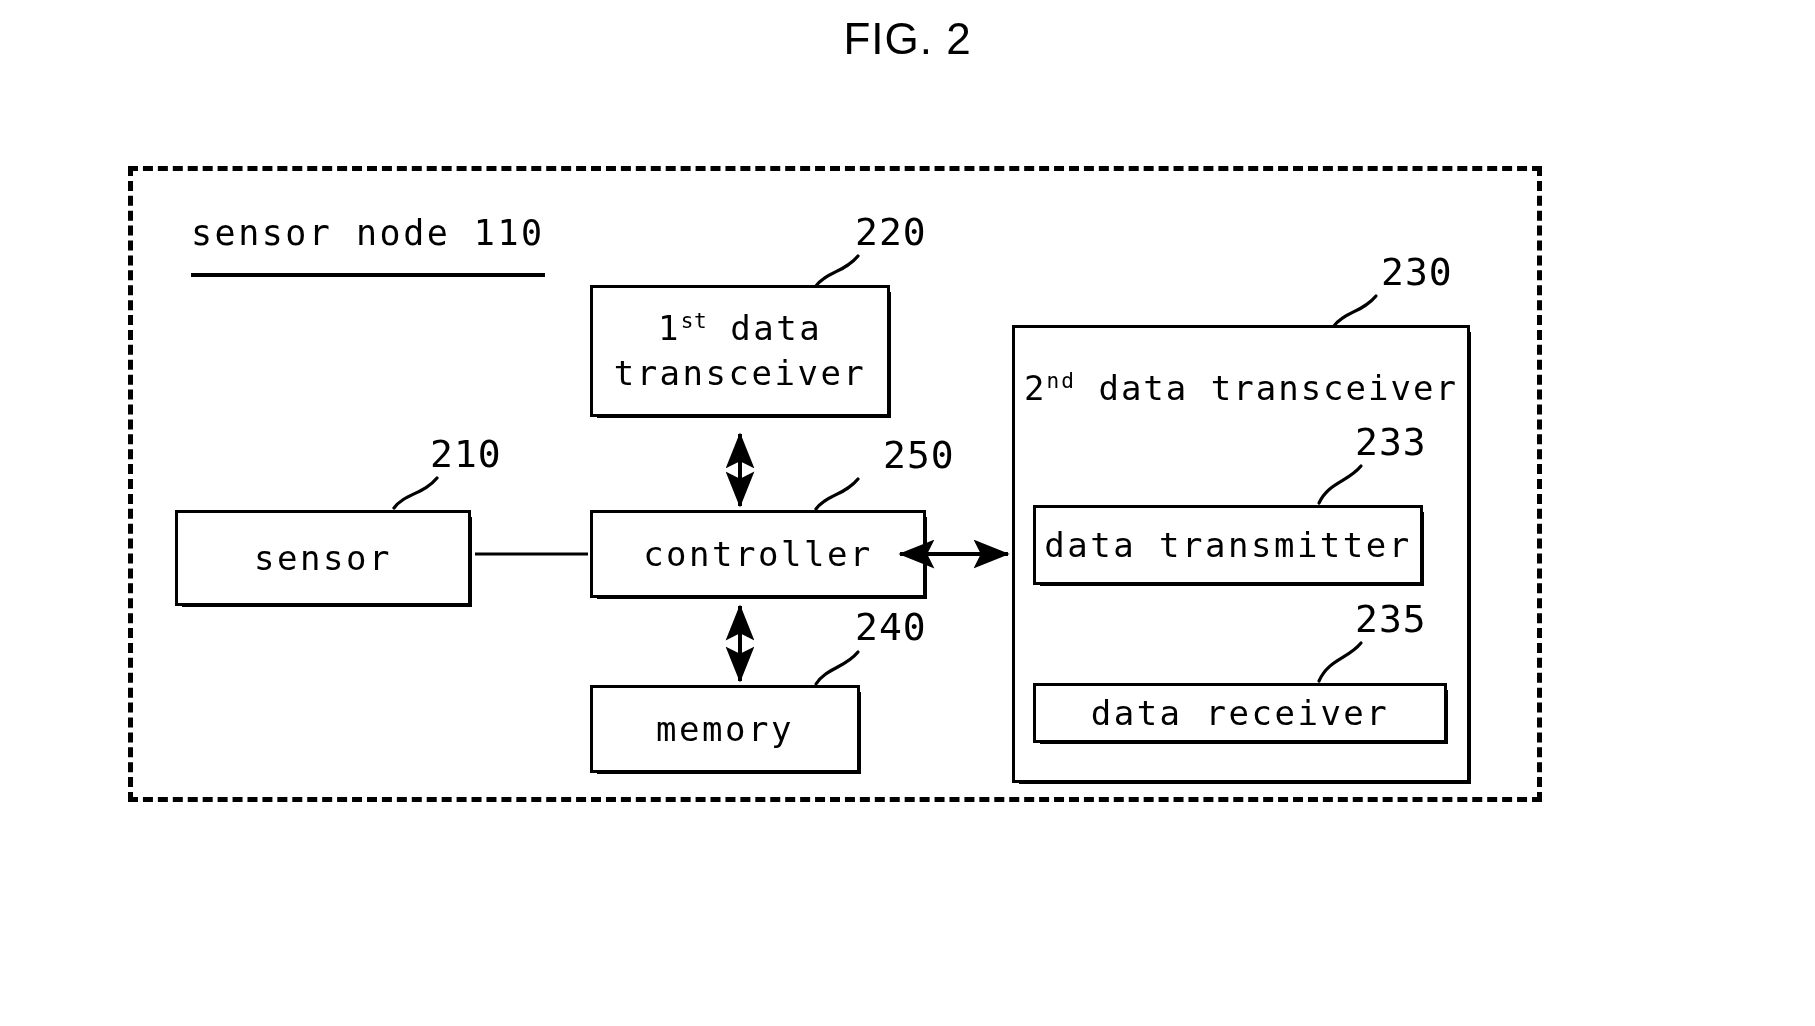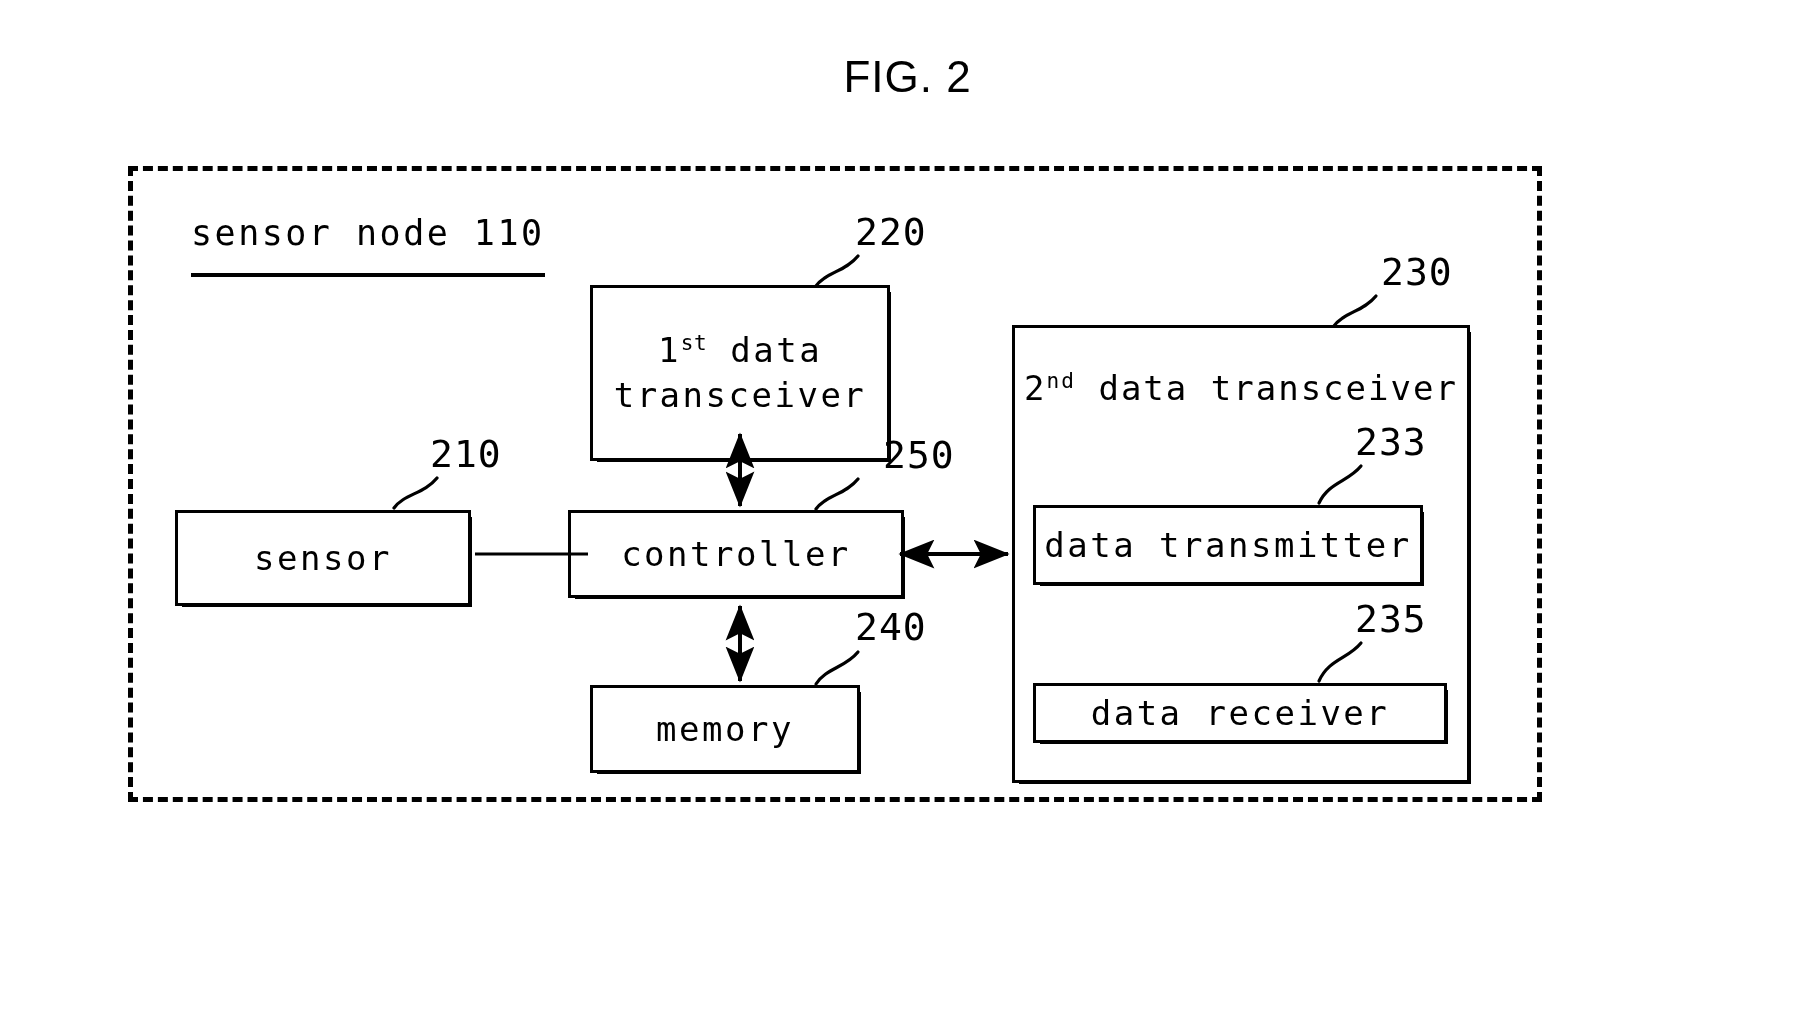--- a/index.html
+++ b/index.html
@@ -23,21 +23,20 @@
     position: absolute;
     left: 0;
     top: 14px;
     width: 1815px;
     text-align: center;
     font-family: "Liberation Sans", "DejaVu Sans", sans-serif;
     font-size: 44px;
     font-weight: 400;
     letter-spacing: 1px;
     color: #000;
-    margin-top: 38px;
   }
 
   
   .dashed-enclosure {
     position: absolute;
     left: 128px;
     top: 166px;
     width: 1414px;
     height: 636px;
     border: 5px dashed #000;
@@ -89,22 +88,22 @@
     padding: 0 6px;
   }
   .box-label sup {
     font-size: 0.62em;
     vertical-align: super;
     letter-spacing: 0.5px;
   }
 
   
   #box-sensor        { left: 175px;  top: 510px; width: 296px; height: 96px;  }
-  #box-tx1           { left: 590px;  top: 285px; width: 300px; height: 176px; }
-  #box-controller    { left: 568px;  top: 510px; width: 336px; height: 88px;  }
+  #box-tx1           { left: 590px;  top: 285px; width: 300px; height: 132px; }
+  #box-controller    { left: 590px;  top: 510px; width: 336px; height: 88px;  }
   #box-memory        { left: 590px;  top: 685px; width: 270px; height: 88px;  }
 
   
   #box-tx2 {
     left: 1012px;
     top: 325px;
     width: 458px;
     height: 458px;
     display: block;
     border: 3px solid #000;

